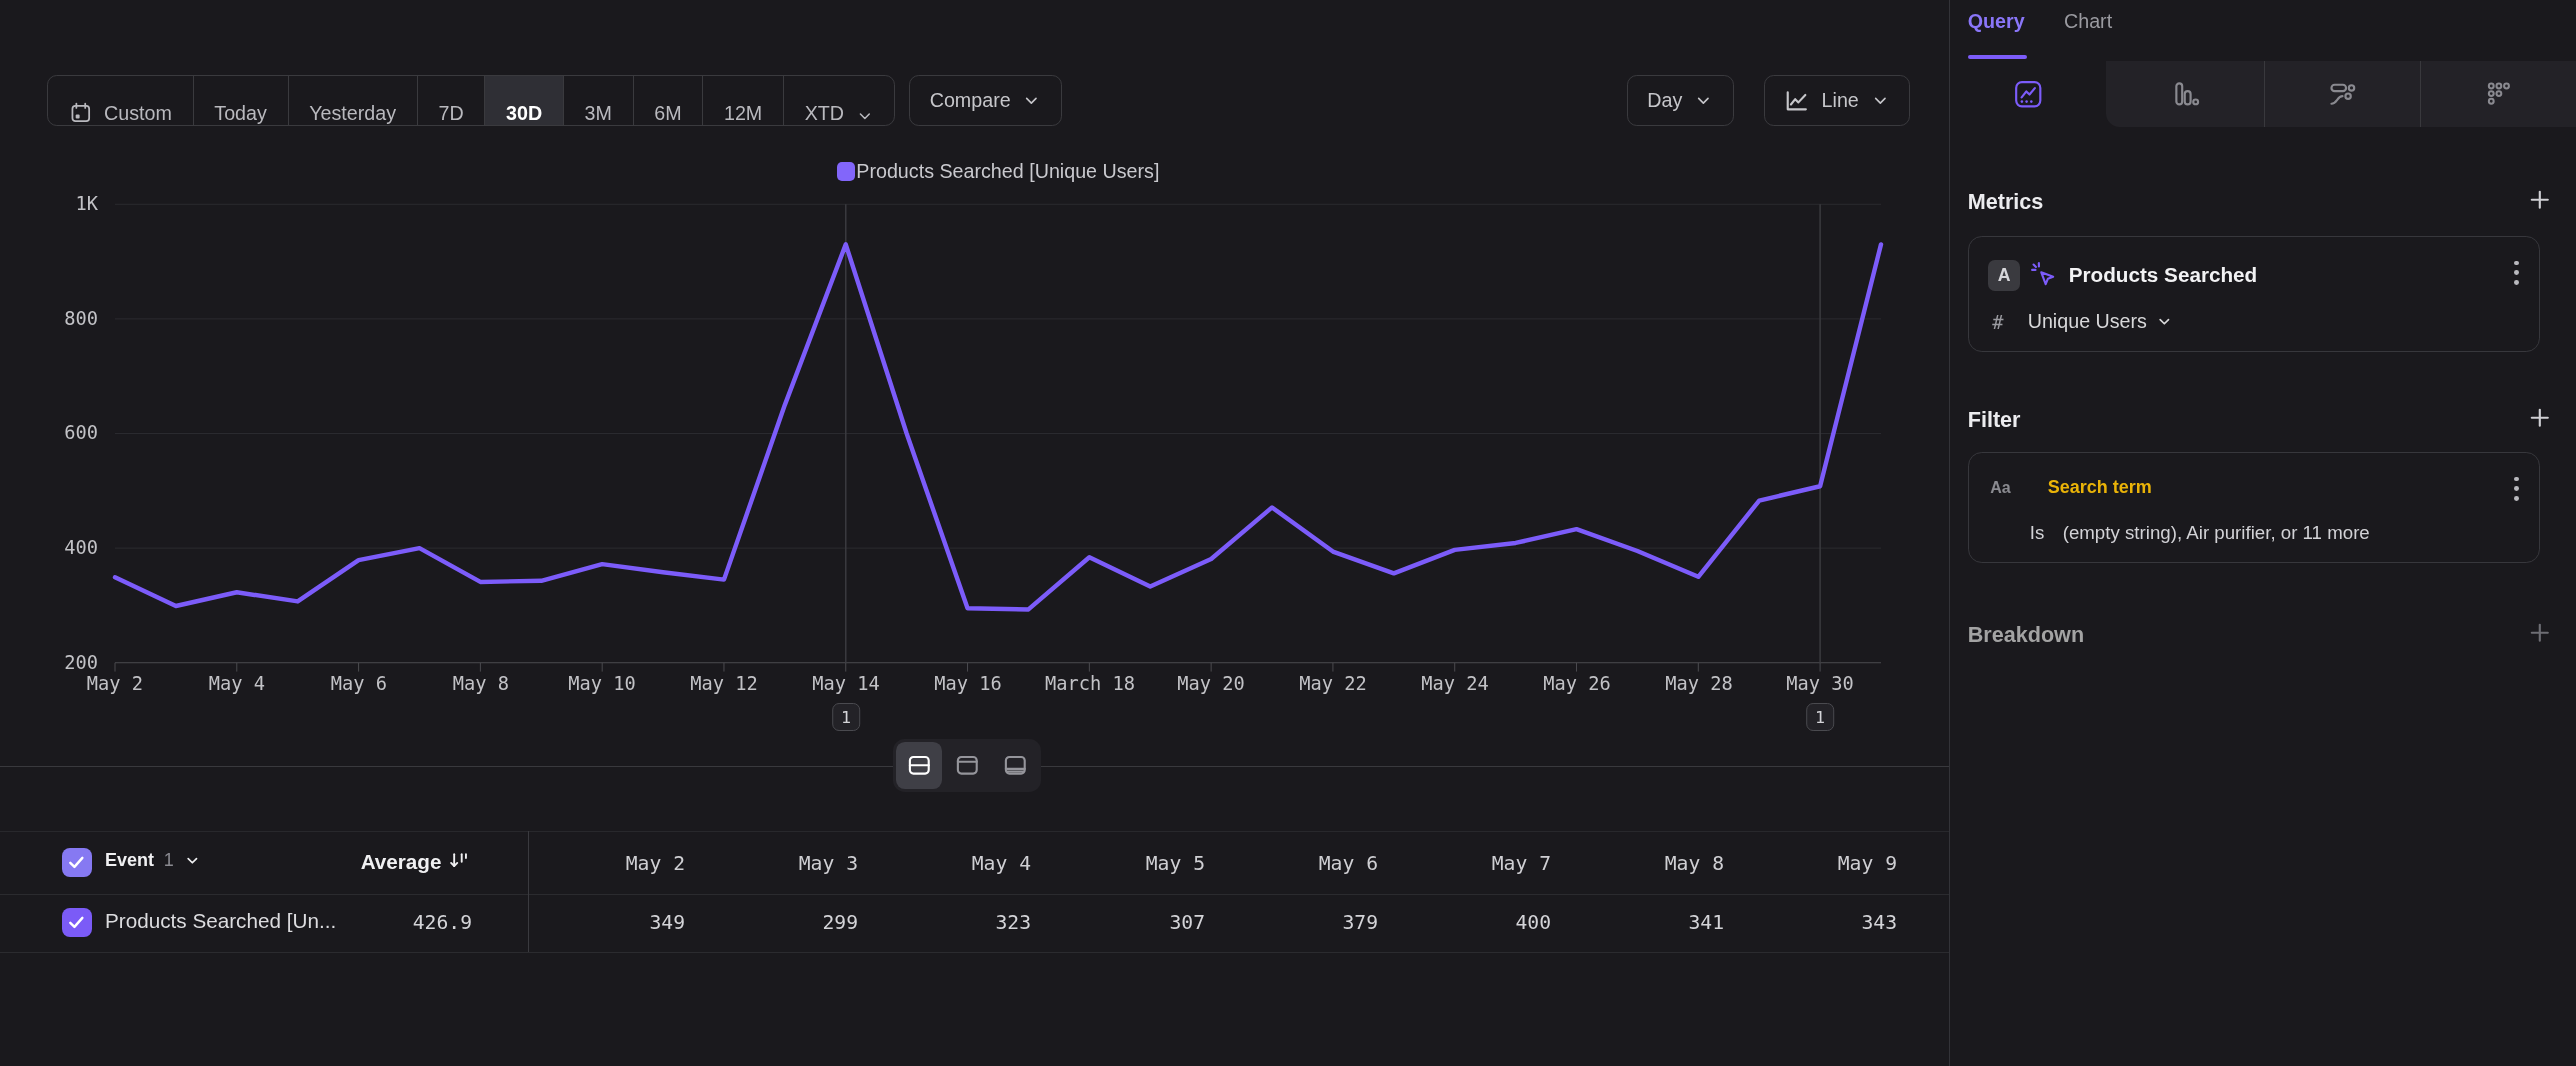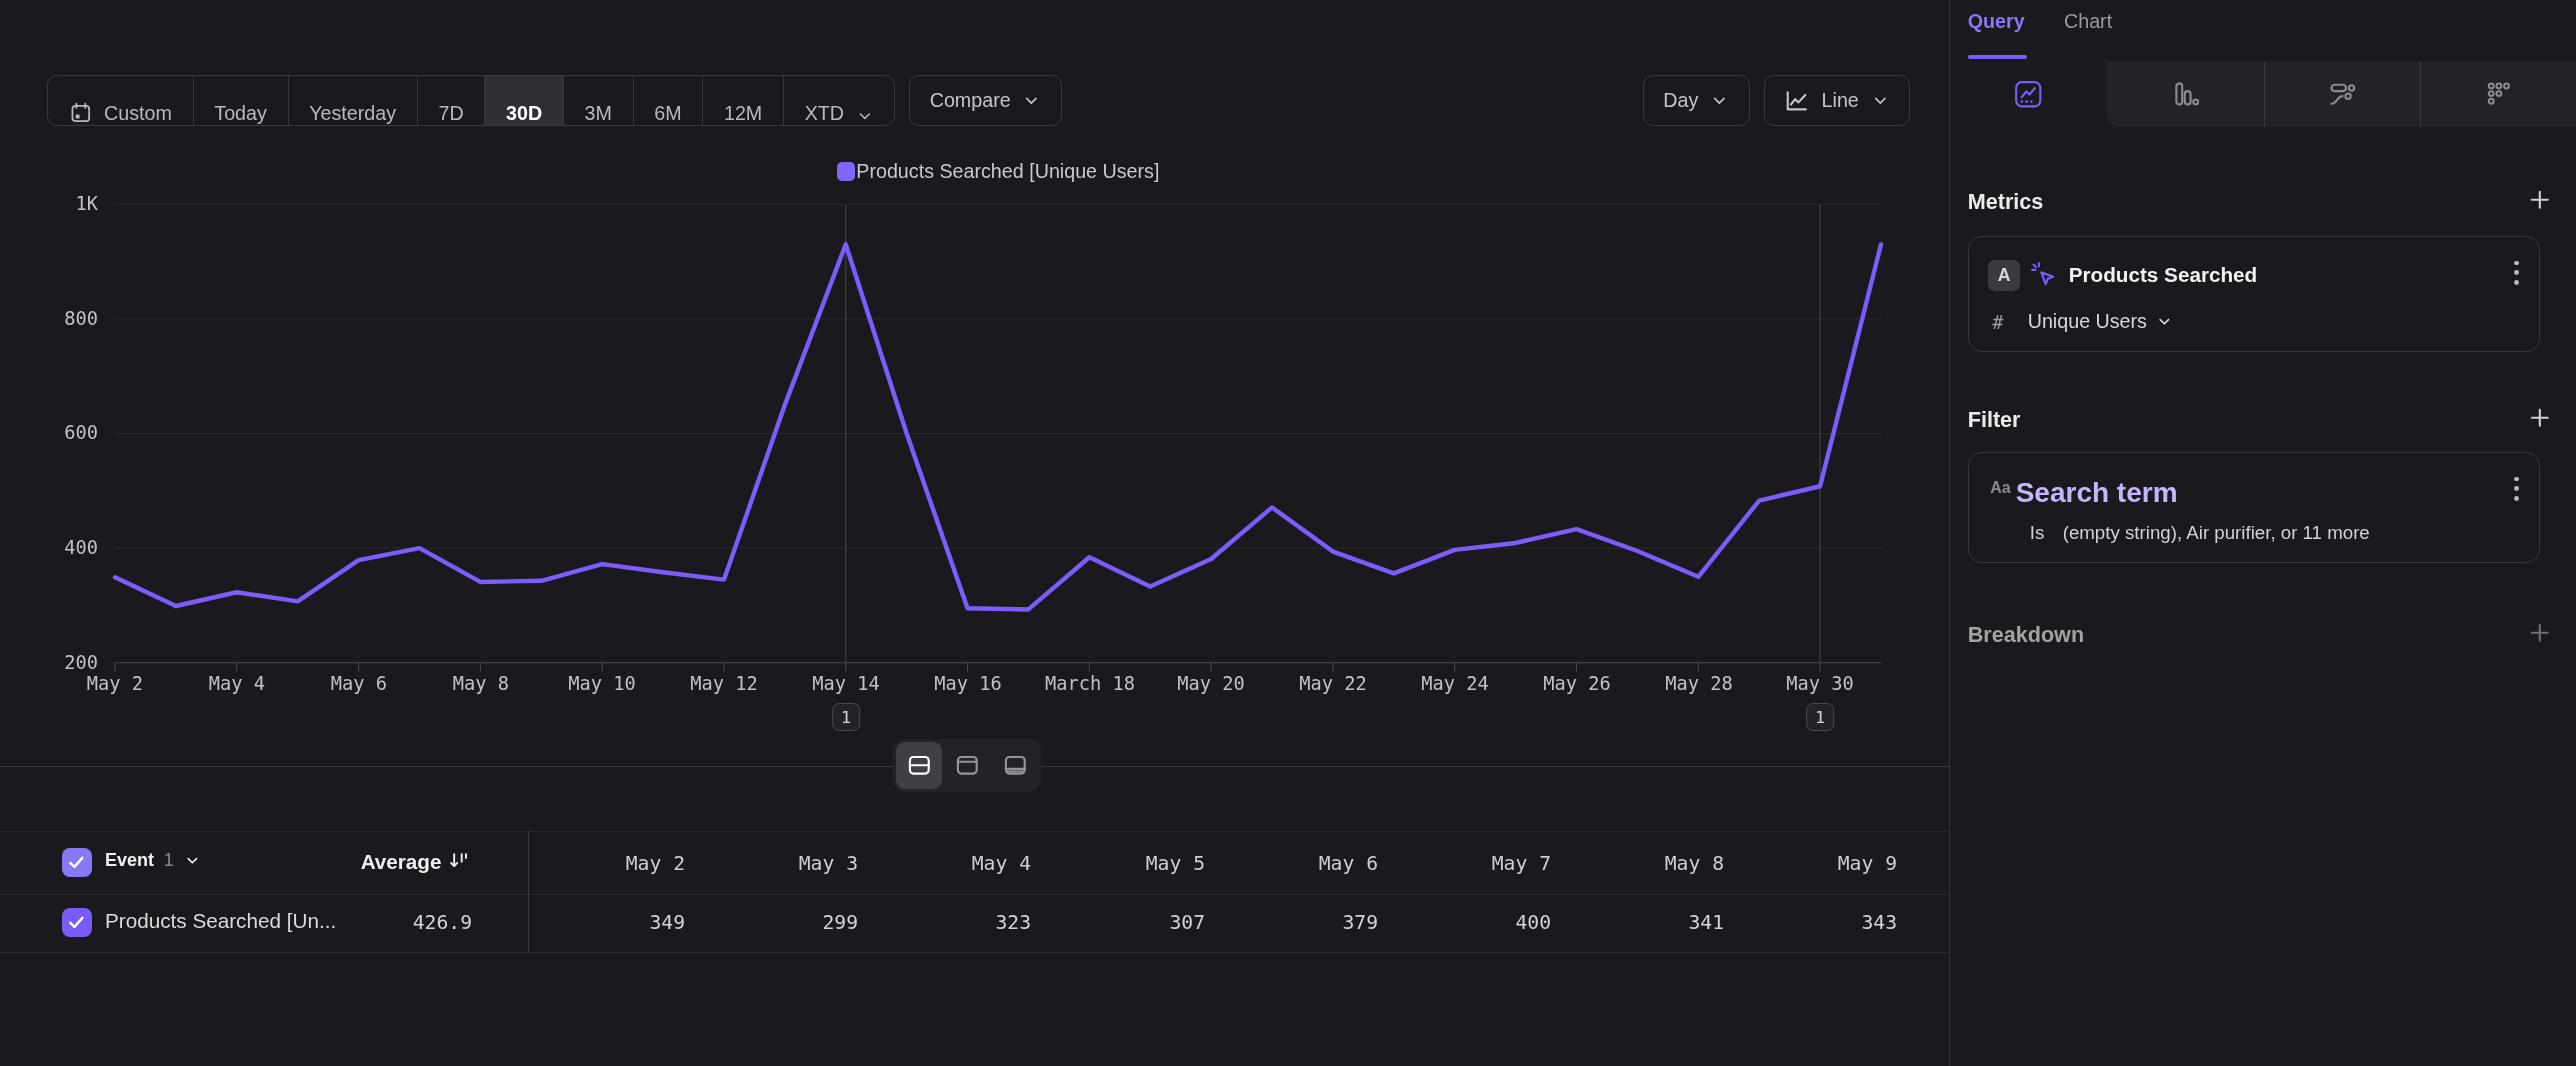--- a/index.html
+++ b/index.html
@@ -12,21 +12,21 @@
 
   
   .toolbar{position:absolute;left:47px;top:75px;right:39px;height:51px;display:flex;align-items:center;gap:13.8px;}
   .seg-group{display:inline-flex;height:51px;border:1px solid #3a3a3e;border-radius:9.8px;overflow:hidden;box-sizing:border-box;}
   .seg{display:flex;align-items:flex-end;gap:11.8px;padding:0 20.7px;background:transparent;border:none;cursor:pointer;
        color:#b9b9be;font-size:19.7px;font-family:inherit;border-right:1px solid #3a3a3e;}
   .seg:last-child{border-right:none;}
   .seg.selected{background:#2f2f35;color:#ffffff;font-weight:700;}
   .btn{display:inline-flex;align-items:center;gap:11.8px;height:51px;padding:0 19.7px;border:1px solid #3a3a3e;
        border-radius:9.8px;background:transparent;color:#c6c6ca;font-size:19.7px;font-family:inherit;cursor:pointer;box-sizing:border-box;}
-  .toolbar-right{margin-left:auto;display:flex;gap:14px;}
+  .toolbar-right{margin-left:auto;display:flex;gap:30px;}
   .ico{flex:0 0 auto;display:block;}
 
   
   .legend{position:absolute;left:115px;top:160px;width:1766px;display:flex;justify-content:center;align-items:center;gap:12.8px;}
   .legend-swatch{width:18.7px;height:18.7px;border-radius:4.9px;}
   .legend-label{font-size:19.7px;color:#c9c9ce;}
 
   
   .chart{position:absolute;left:0;top:204px;width:1949px;height:536px;}
   .plot{position:absolute;left:115px;top:0;width:1766px;height:459px;}
@@ -79,21 +79,21 @@
   .sb-plus.dim{color:#6e6e74;}
   .card{position:absolute;left:17.7px;width:572px;border:1px solid #37373c;border-radius:13.8px;box-sizing:border-box;cursor:pointer;}
   .kebab{position:absolute;right:19.7px;display:flex;flex-direction:column;gap:4.9px;cursor:pointer;}
   .kebab i{width:4.9px;height:4.9px;border-radius:50%;background:#b9b9be;}
   .a-badge{position:absolute;left:19.7px;width:31.5px;height:31.5px;border-radius:6.9px;background:#3a3a3f;color:#d6d6da;
            display:flex;align-items:center;justify-content:center;font-size:17.7px;font-weight:700;}
   .metric-name{position:absolute;left:100px;font-size:20.7px;font-weight:700;color:#f2f2f4;white-space:nowrap;}
   .agg-sym{position:absolute;left:23.6px;font-size:18.7px;color:#9a9aa0;}
   .agg-row{position:absolute;left:59px;display:flex;align-items:center;gap:9px;font-size:19.7px;color:#d8d8da;cursor:pointer;}
   .aa-label{position:absolute;left:21.6px;font-size:16px;font-weight:700;color:#8a8a90;}
-  .filter-name{position:absolute;left:47px;font-size:28px;font-weight:700;color:#c4b5fd;}
+  .filter-name{position:absolute;left:79px;font-size:18px;font-weight:700;color:#eab308;}
   .filter-op{position:absolute;left:61px;font-size:18.7px;color:#d2d2d6;}
   .filter-val{position:absolute;left:94px;font-size:18.7px;color:#d2d2d6;white-space:nowrap;}
 </style>
 </head>
 <body>
 
 <div class="app">
 
   <div class="main">
 

